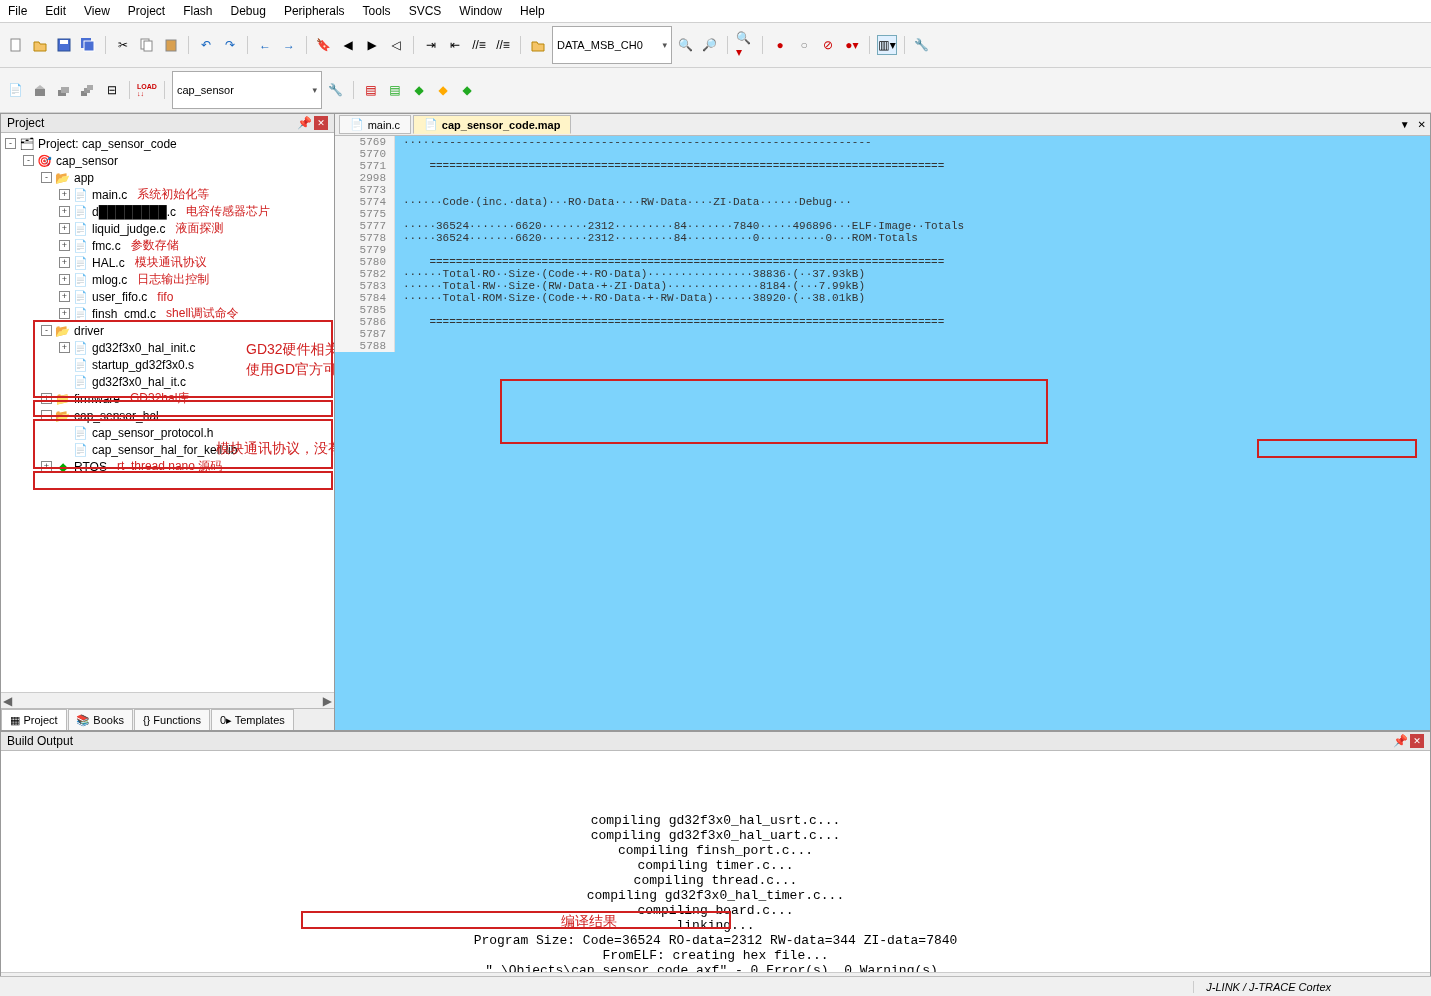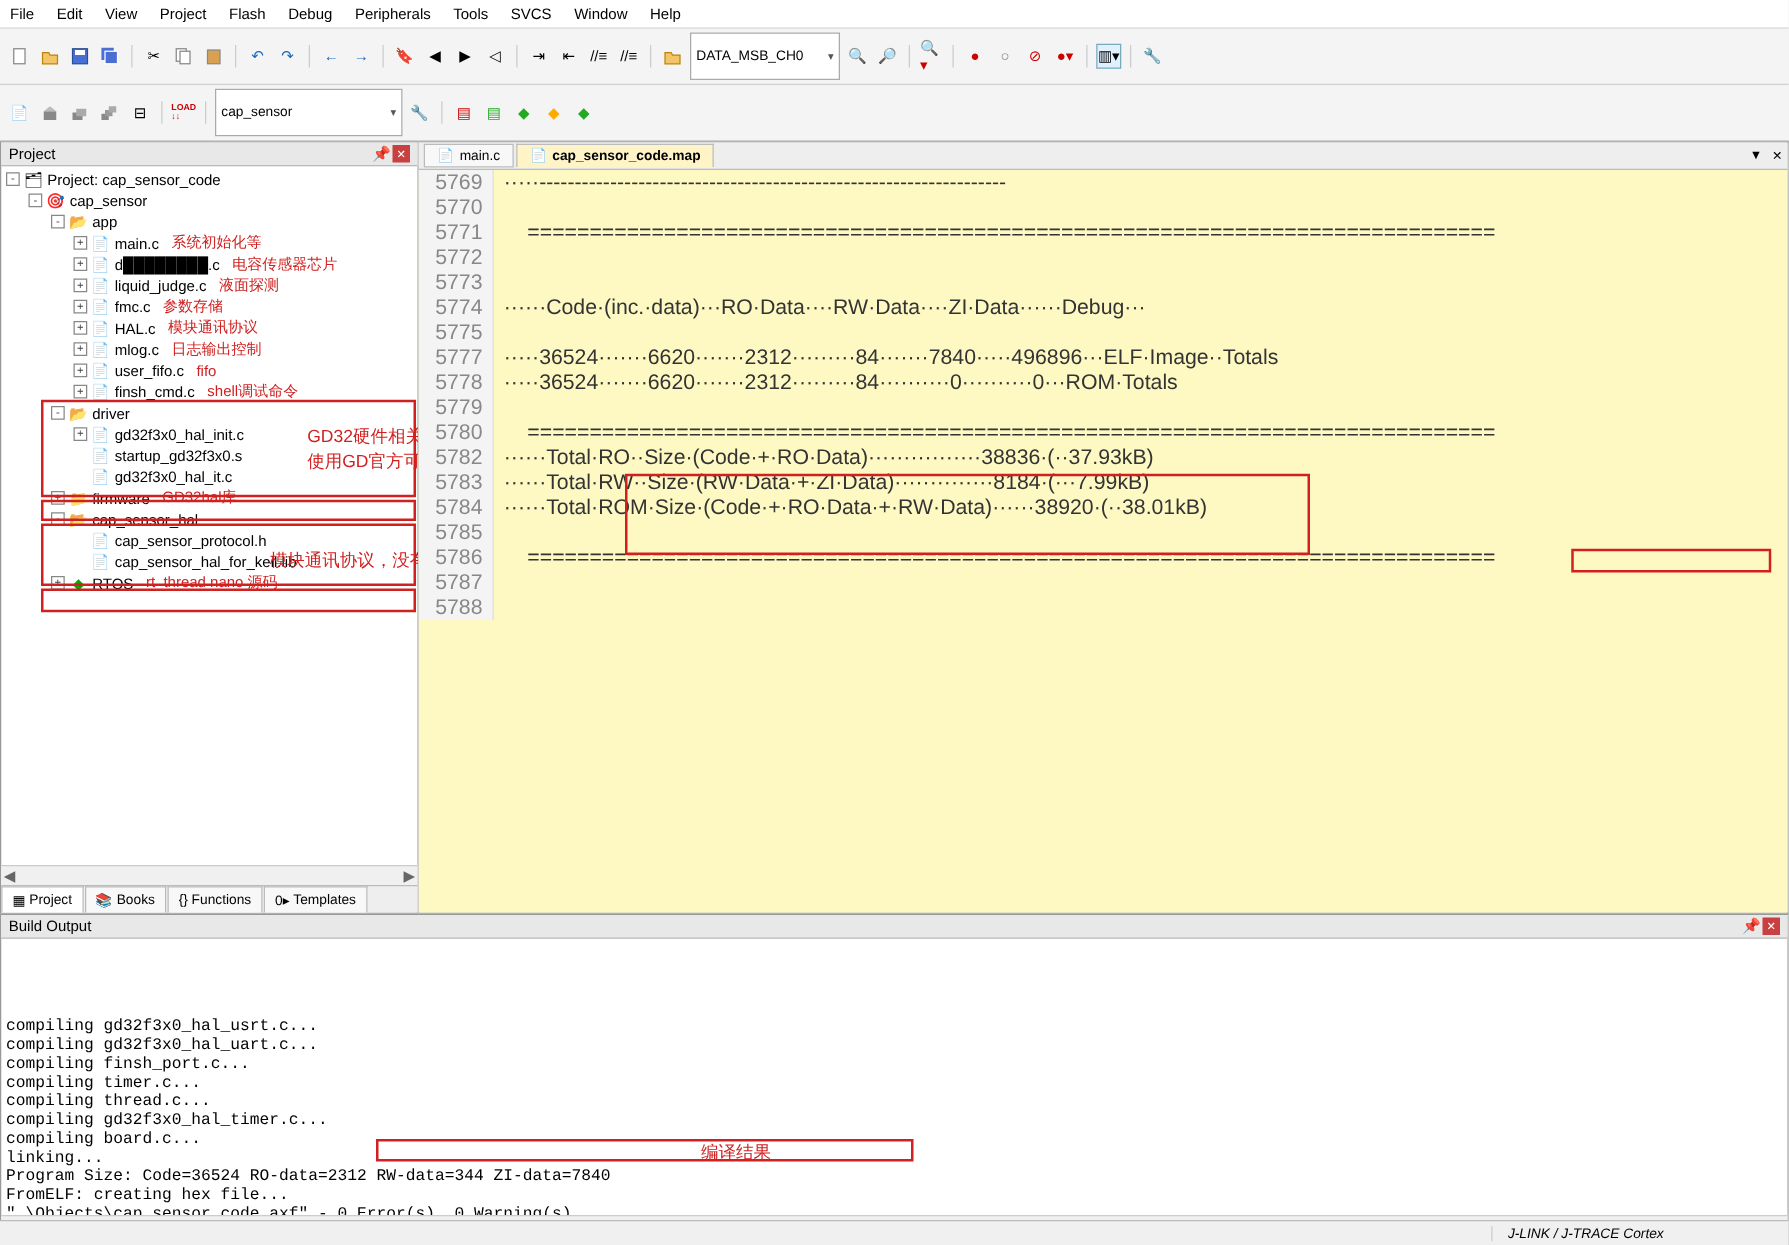--- a/index.html
+++ b/index.html
@@ -47,29 +47,29 @@
 .panel-tab { padding: 2px 8px; border: 1px solid #bbb; border-bottom: none; background: #f8f8f8; font-size: 11px; display: flex; align-items: center; gap: 3px; margin-right:1px; }
 .panel-tab.active { background: #fff; }
 
 
 .editor-area { flex: 1; background: #fff; display: flex; flex-direction: column; border: 1px solid #999; border-left: none; }
 .editor-tabs { background: #eee; display: flex; align-items: center; border-bottom: 1px solid #bbb; height: 22px; padding-left: 4px; }
 .editor-tab { padding: 2px 10px; border: 1px solid #bbb; background: #f8f8f8; font-size: 11px; display: flex; align-items: center; gap: 4px; margin-right: 2px; }
 .editor-tab.active { background: #fff4c8; border-bottom: 1px solid #fff4c8; font-weight: bold; }
 .editor-tabs .spacer { flex: 1; }
 .editor-tab-ctl { font-size: 10px; padding: 0 4px; cursor: pointer; }
-.code-view { flex: 1; overflow: auto; font-family: Liberation Sans, sans-serif; font-size: 17px; position: relative; background:#fef9c3; }
+.code-view { flex: 1; overflow: auto; font-family: Liberation Mono, monospace; font-size: 11px; position: relative; background:#7dd3fc; }
 .code-line { display: flex; }
 .gutter { width: 60px; text-align: right; padding-right: 8px; background: #f4f4f4; color: #888; border-right: 1px solid #ddd; user-select: none; }
 .code-text { padding-left: 8px; white-space: pre; color: #333; }
 
 
 .build-panel { height: 280px; border: 1px solid #999; background: #fff; display: flex; flex-direction: column; }
 .build-title { background: #e8e8e8; padding: 2px 6px; border-bottom: 1px solid #bbb; display: flex; align-items: center; }
-.build-out { flex: 1; overflow: auto; font-family: Consolas, "Courier New", monospace; font-size: 13px; padding: 2px 4px; white-space: pre; position: relative; }
+.build-out { flex: 1; overflow: auto; font-family: Consolas, "Courier New", monospace; font-size: 13px; padding: 2px 4px; white-space: pre; position: relative; text-align: center; }
 .build-scroll { height: 16px; background:#f0f0f0; border-top:1px solid #ccc; display:flex; align-items:center; }
 .build-scroll .arrow { padding:0 4px; color:#666; }
 .build-scroll .track { flex:1; }
 
 .bottom-tabs { background: #eee; border-top: 1px solid #bbb; display: flex; height: 22px; }
 
 
 .statusbar { position: absolute; bottom: 0; left: 0; right: 0; height: 20px; background: #f0f0f0; border-top: 1px solid #bbb; display: flex; align-items: center; justify-content: flex-end; padding: 0 8px; font-size: 11px; }
 .statusbar .cell { border-left: 1px solid #ccc; padding: 0 12px; font-style: italic; }
 
@@ -381,21 +381,21 @@
         </div>
         <div class="code-line">
           <div class="gutter">5770</div>
           <div class="code-text"></div>
         </div>
         <div class="code-line">
           <div class="gutter">5771</div>
           <div class="code-text">    ==============================================================================</div>
         </div>
         <div class="code-line">
-          <div class="gutter">5772</div>
+          <div class="gutter">2998</div>
           <div class="code-text"></div>
         </div>
         <div class="code-line">
           <div class="gutter">5773</div>
           <div class="code-text"></div>
         </div>
         <div class="code-line">
           <div class="gutter">5774</div>
           <div class="code-text">······Code·(inc.·data)···RO·Data····RW·Data····ZI·Data······Debug···</div>
         </div>

